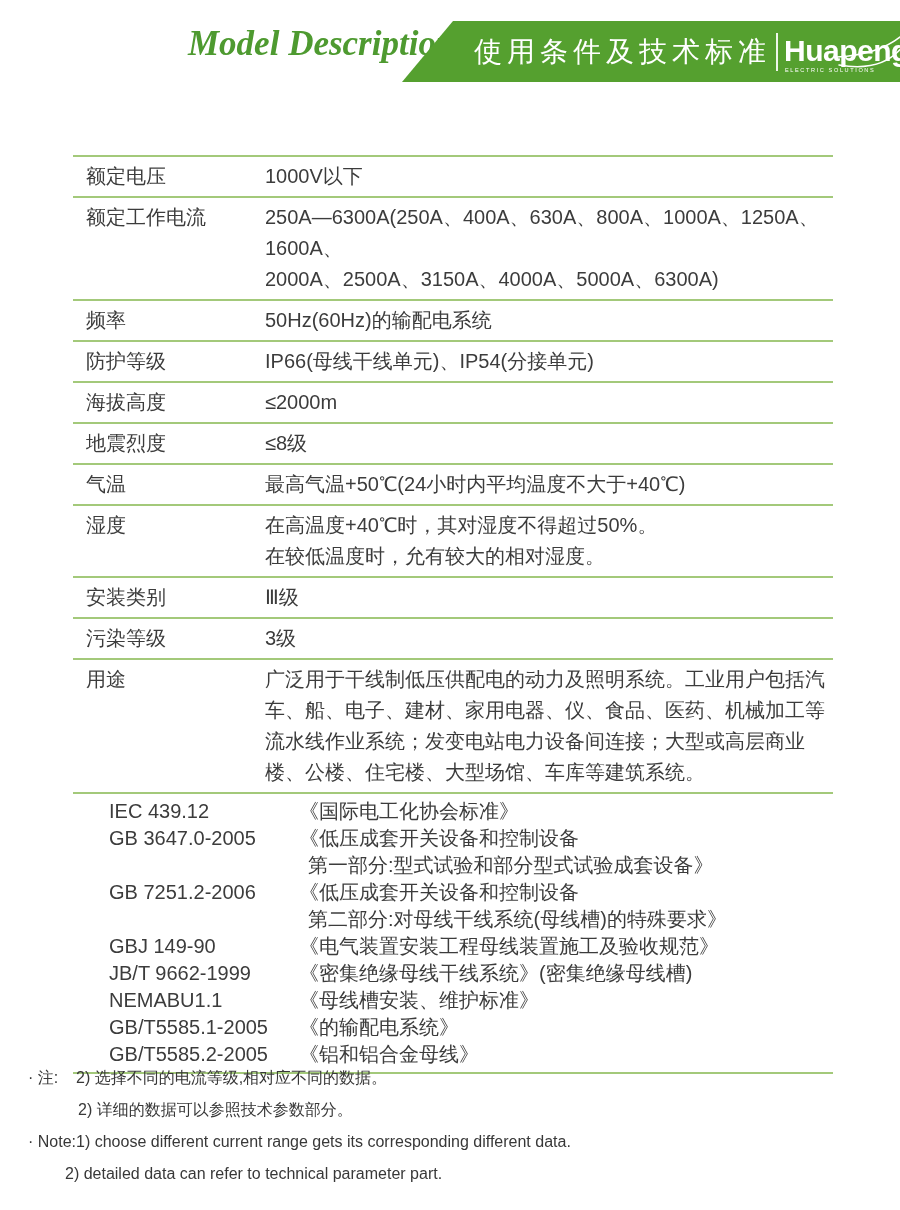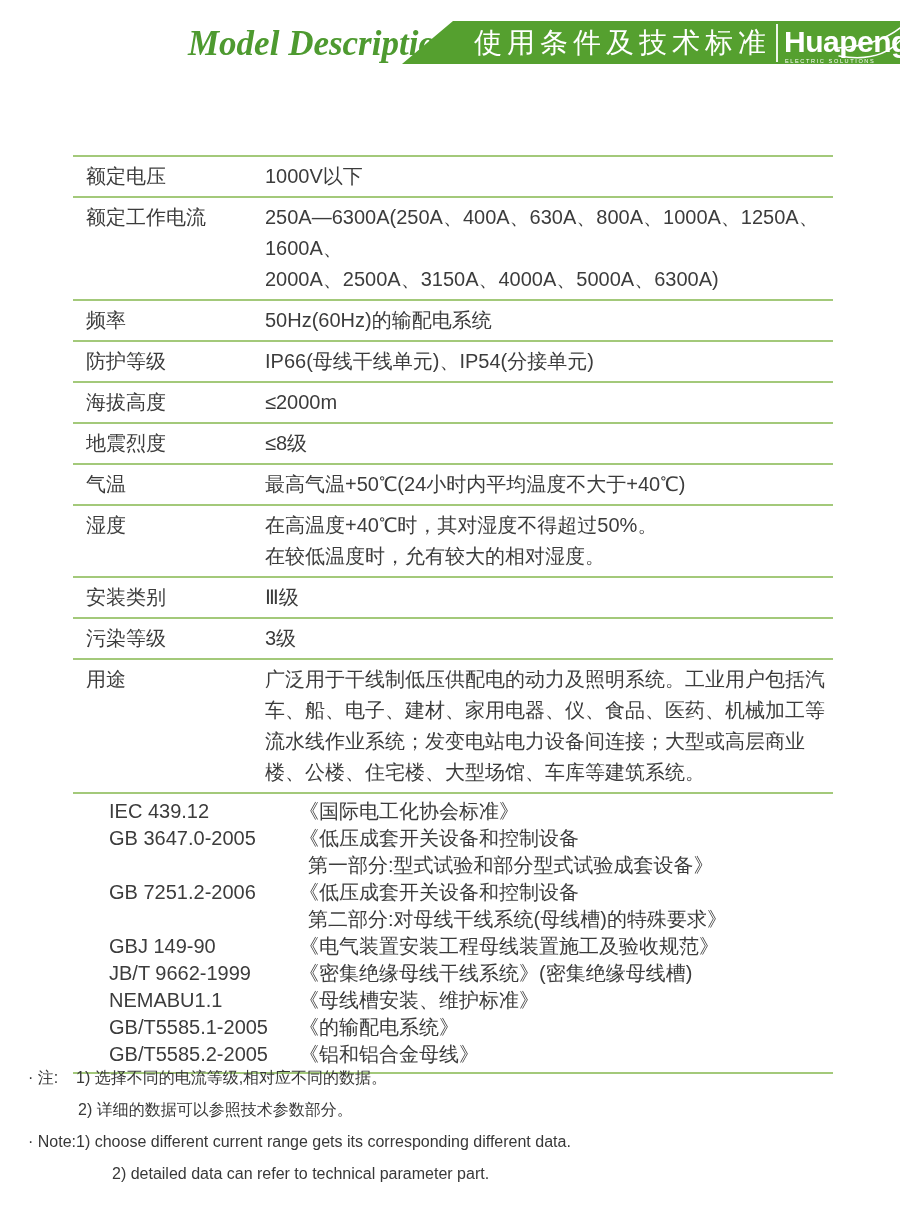--- a/index.html
+++ b/index.html
@@ -16,21 +16,21 @@
   
   .title-en {
     position:absolute; left:188px; top:24px;
     font-family:"Liberation Serif", serif;
     font-style:italic; font-weight:bold;
     font-size:35px; line-height:40px;
     color:#4e9a30; white-space:nowrap;
   }
   .banner {
     position:absolute; left:402px; top:21px;
-    width:498px; height:43px;
+    width:498px; height:61px;
     background:#55a02f;
     clip-path:polygon(51px 0, 100% 0, 100% 100%, 0 100%);
     display:flex; align-items:center;
   }
   .banner-text {
     margin-left:72px;
     color:#fff; font-size:28px; font-weight:500;
     letter-spacing:5px; white-space:nowrap;
   }
   .banner-divider {
@@ -67,21 +67,21 @@
   .std-title.cont { padding-left:9px; }
 
   
   .notes {
     position:absolute; left:28px; top:1062px;
     font-size:16px; line-height:32px; color:#383838;
   }
   .note-line { display:flex; white-space:nowrap; }
   .nprefix-zh { flex:none; width:48px; }
   .indent-zh { margin-left:50px; }
-  .indent-en { margin-left:84px; }
+  .indent-en { margin-left:37px; }
 </style>
 </head>
 <body>
 
 <div class="page">
 
   <header>
     <div class="title-en">Model Description</div>
 
     <div class="banner">
@@ -207,21 +207,21 @@
             <div class="std-code">GB/T5585.2-2005</div>
             <div class="std-title">《铝和铝合金母线》</div>
           </div>
         </div>
       </div>
     </main>
 
   <footer class="notes">
     <div class="note-line">
       <span class="nprefix-zh">· 注:</span>
-      <span>1) 选择不同的电流等级,相对应不同的数据。</span>
+      <span>2) 选择不同的电流等级,相对应不同的数据。</span>
     </div>
     <div class="note-line indent-zh">
       <span>2) 详细的数据可以参照技术参数部分。</span>
     </div>
     <div class="note-line">
       <span>· Note:</span>
       <span>1) choose different current range gets its corresponding different data.</span>
     </div>
     <div class="note-line indent-en">
       <span>2) detailed data can refer to technical parameter part.</span>

